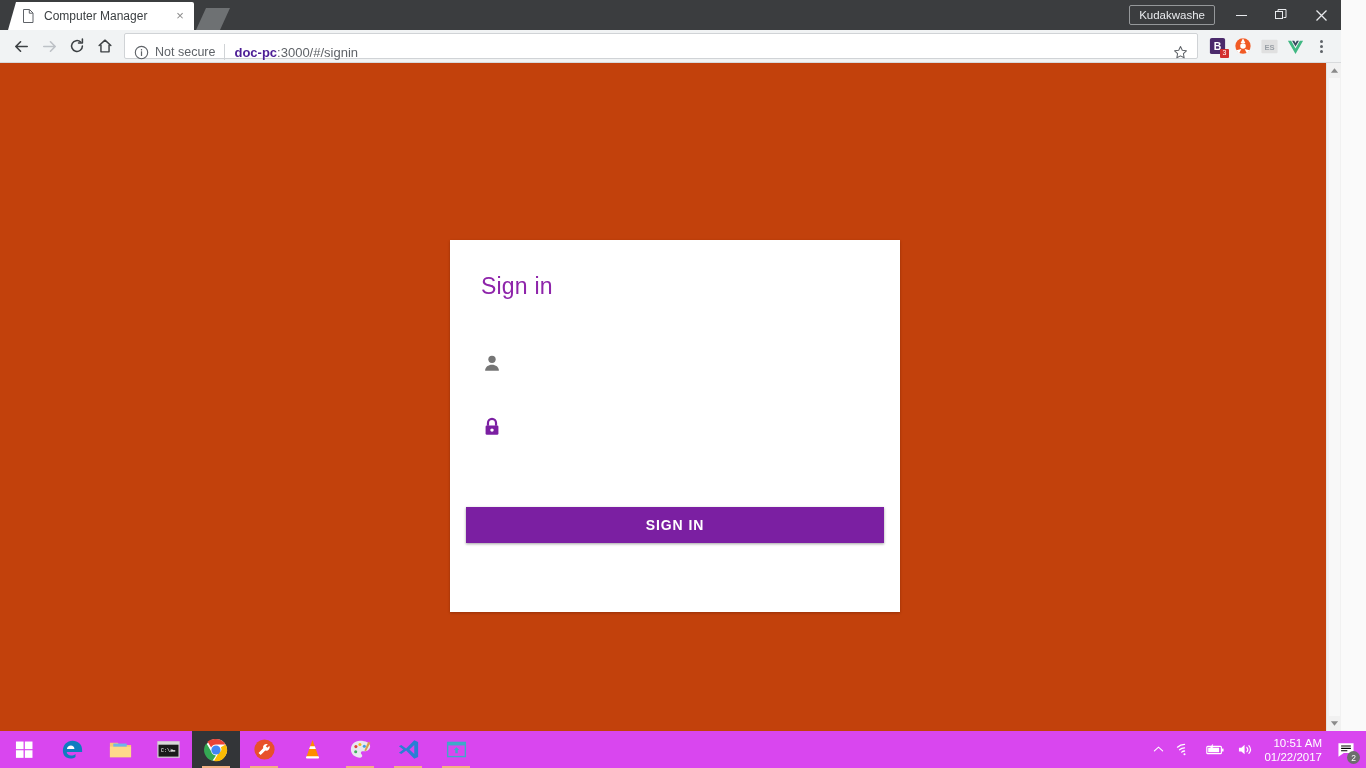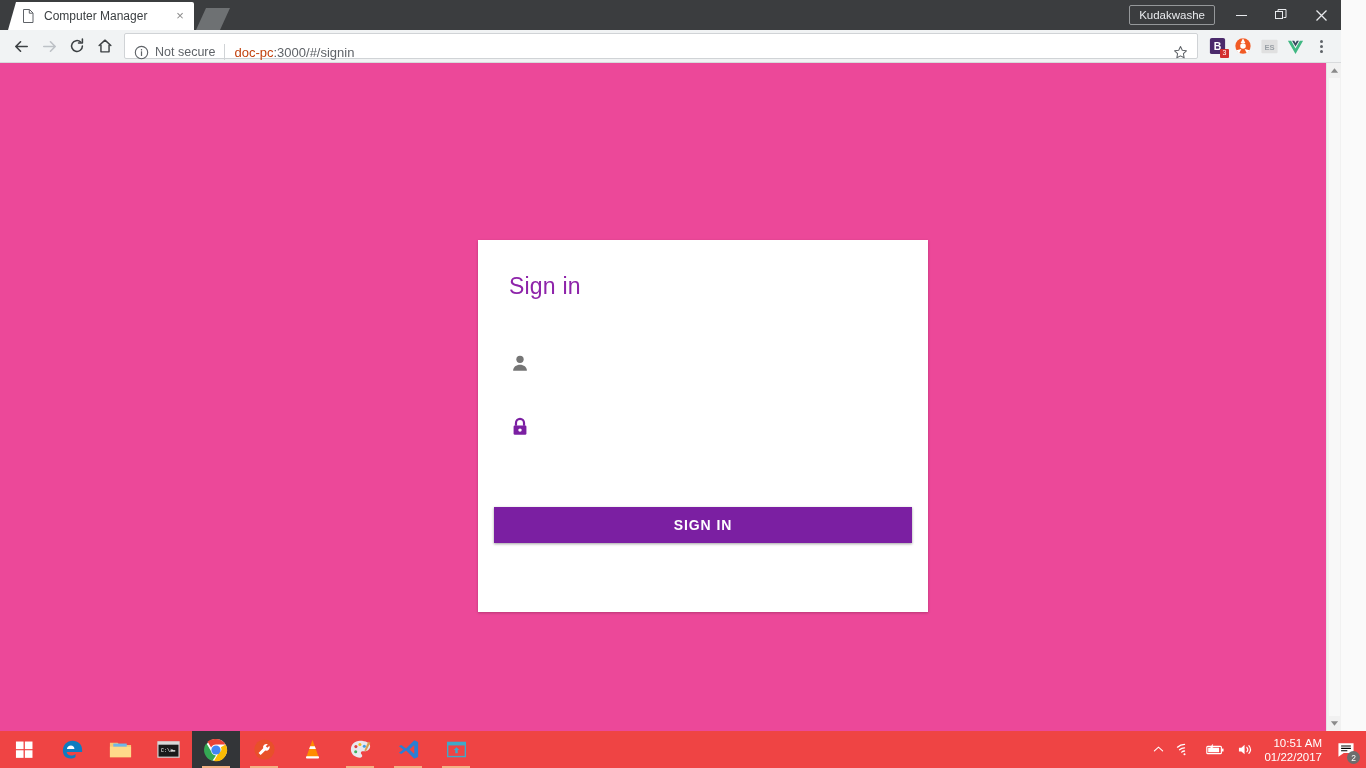--- a/index.html
+++ b/index.html
@@ -64,39 +64,39 @@
   .nav-btn.disabled { color: #bdc1c6; }
   .omnibox {
     flex: 1; height: 26px; background: #ffffff; border: 1px solid #d0d3d6;
     border-radius: 2px; margin: 0 6px 0 5px; display: flex; align-items: center;
     padding: 12px 6px 0 9px;
   }
   .sec-chip { display: flex; align-items: center; gap: 6px; flex: none; }
   .sec-label { font-size: 12.5px; color: #5f6368; white-space: nowrap; }
   .omni-div { width: 1px; height: 16px; background: #d0d3d6; margin: 0 9px; flex: none; }
   .omni-url { font-size: 13px; color: #5f6368; white-space: nowrap; flex: 1; }
-  .omni-url b { color: #c2410c; font-weight: normal; }
+  .omni-url b { color: #4c1d95; font-weight: bold; }
   .star { width: 22px; height: 22px; display: flex; align-items: center; justify-content: center; flex: none; }
   .ext {
     width: 26px; height: 26px; display: flex; align-items: center;
     justify-content: center; flex: none; position: relative;
   }
   .ext-badge {
     position: absolute; right: 1px; bottom: 1px; background: #d32f2f; color: #fff;
     font-size: 7px; line-height: 8px; min-width: 9px; height: 9px;
     border-radius: 1px; text-align: center; padding: 0 1px;
   }
   .menu-dots {
     width: 26px; height: 26px; display: flex; flex-direction: column;
     align-items: center; justify-content: center; gap: 2px; flex: none;
   }
   .menu-dots i { width: 3px; height: 3px; border-radius: 50%; background: #5f6368; display: block; }
 
   
-  .viewport { flex: 1; position: relative; background: #ec4899; display: flex; overflow: hidden; padding-left: 28px; }
+  .viewport { flex: 1; position: relative; background: #c2410c; display: flex; overflow: hidden; }
   .page {
     flex: 1; position: relative; display: flex;
     align-items: flex-start; justify-content: center;
   }
 
   
   .vscroll {
     width: 15px; background: #f1f1f1; border-left: 1px solid #e4e4e4;
     display: flex; flex-direction: column; align-items: center; flex: none;
   }
@@ -133,21 +133,21 @@
   .signin-btn {
     width: 100%; height: 36px; background: #7b1fa2; color: #ffffff; border: none;
     font-size: 14px; font-weight: bold; letter-spacing: .9px;
     font-family: "Liberation Sans", sans-serif;
     box-shadow: 0 1px 3px rgba(0,0,0,.22), 0 1px 2px rgba(0,0,0,.18);
     cursor: pointer;
   }
 
   
   .taskbar {
-    height: 37px; background: #ef4444; display: flex; align-items: center;
+    height: 37px; background: #d946ef; display: flex; align-items: center;
     position: relative; flex: none;
   }
   .tb-start {
     width: 48px; height: 37px; display: flex; align-items: center; justify-content: center; flex: none;
   }
   .tb-apps { display: flex; align-items: center; height: 37px; }
   .tb-app {
     width: 48px; height: 37px; display: flex; align-items: center;
     justify-content: center; position: relative; flex: none;
   }

